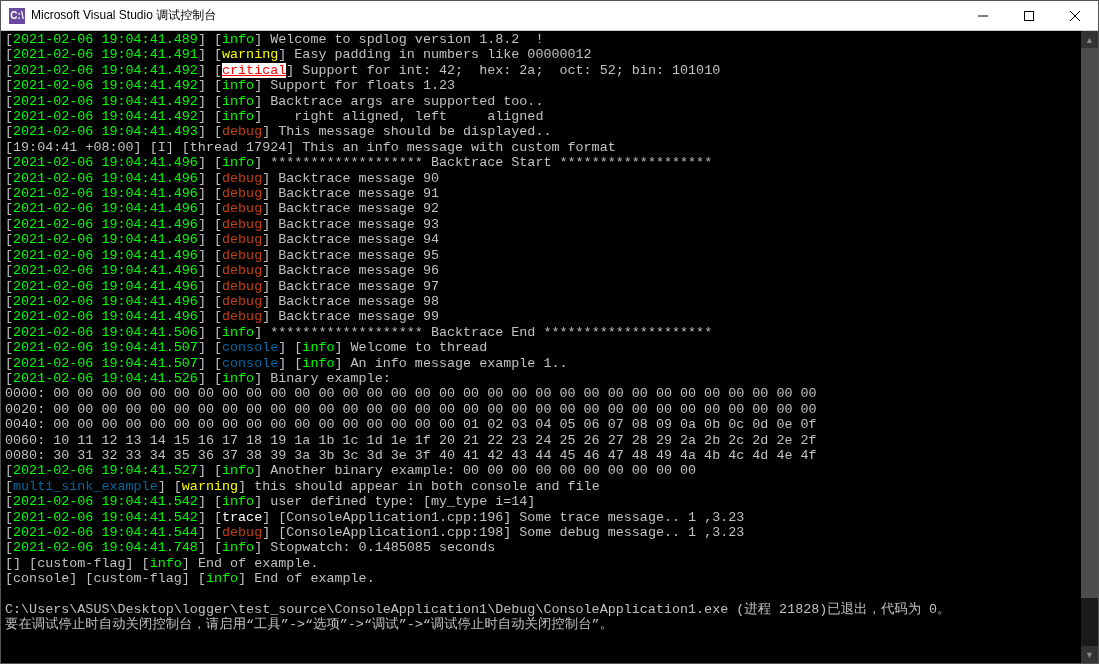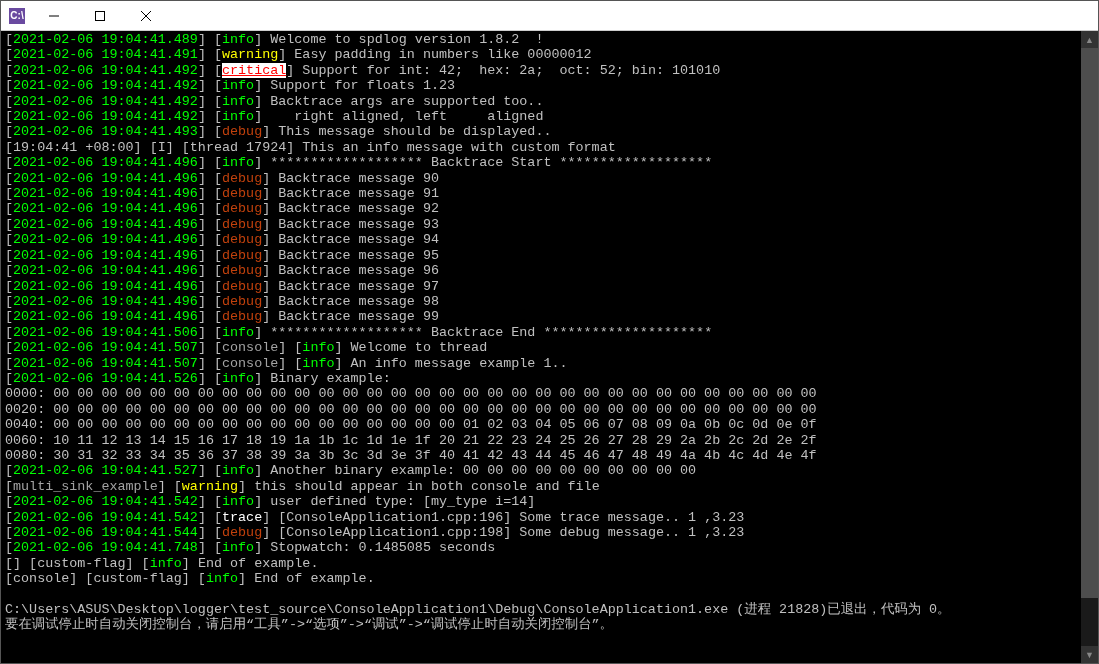--- a/index.html
+++ b/index.html
@@ -80,29 +80,30 @@
     left: 0; right: 0; top: 0;
     height: 92%;
     background: #4d4d4d;
   }
   .ts   { color: #00ff00; }
   .info { color: #00ff00; }
   .warn { color: #ffff00; }
   .crit { color: #ff0000; background: #ffffff; text-decoration: underline; }
   .dbg  { color: #c2410c; }
   .trc  { color: #ffffff; text-align: right; }
-  .chan { color: #a3a3a3; }
+  .chan { color: #0369a1; }
   .brkt { color: #c0c0c0; }
   .msg  { color: #c0c0c0; }
 </style>
 </head>
 <body>
 
 <div class="titlebar">
   <div class="app-icon">C:\</div>
+  <div class="title">Microsoft Visual Studio 调试控制台</div>
   <div class="win-controls">
     <div class="win-btn">
       <svg width="10" height="10">
           <line x1="0" y1="5" x2="10" y2="5" stroke="#000" stroke-width="1"></line>
         </svg>
     </div>
     <div class="win-btn">
       <svg width="10" height="10">
           <rect x="0.5" y="0.5" width="9" height="9" fill="none" stroke="#000" stroke-width="1"></rect>
         </svg>

